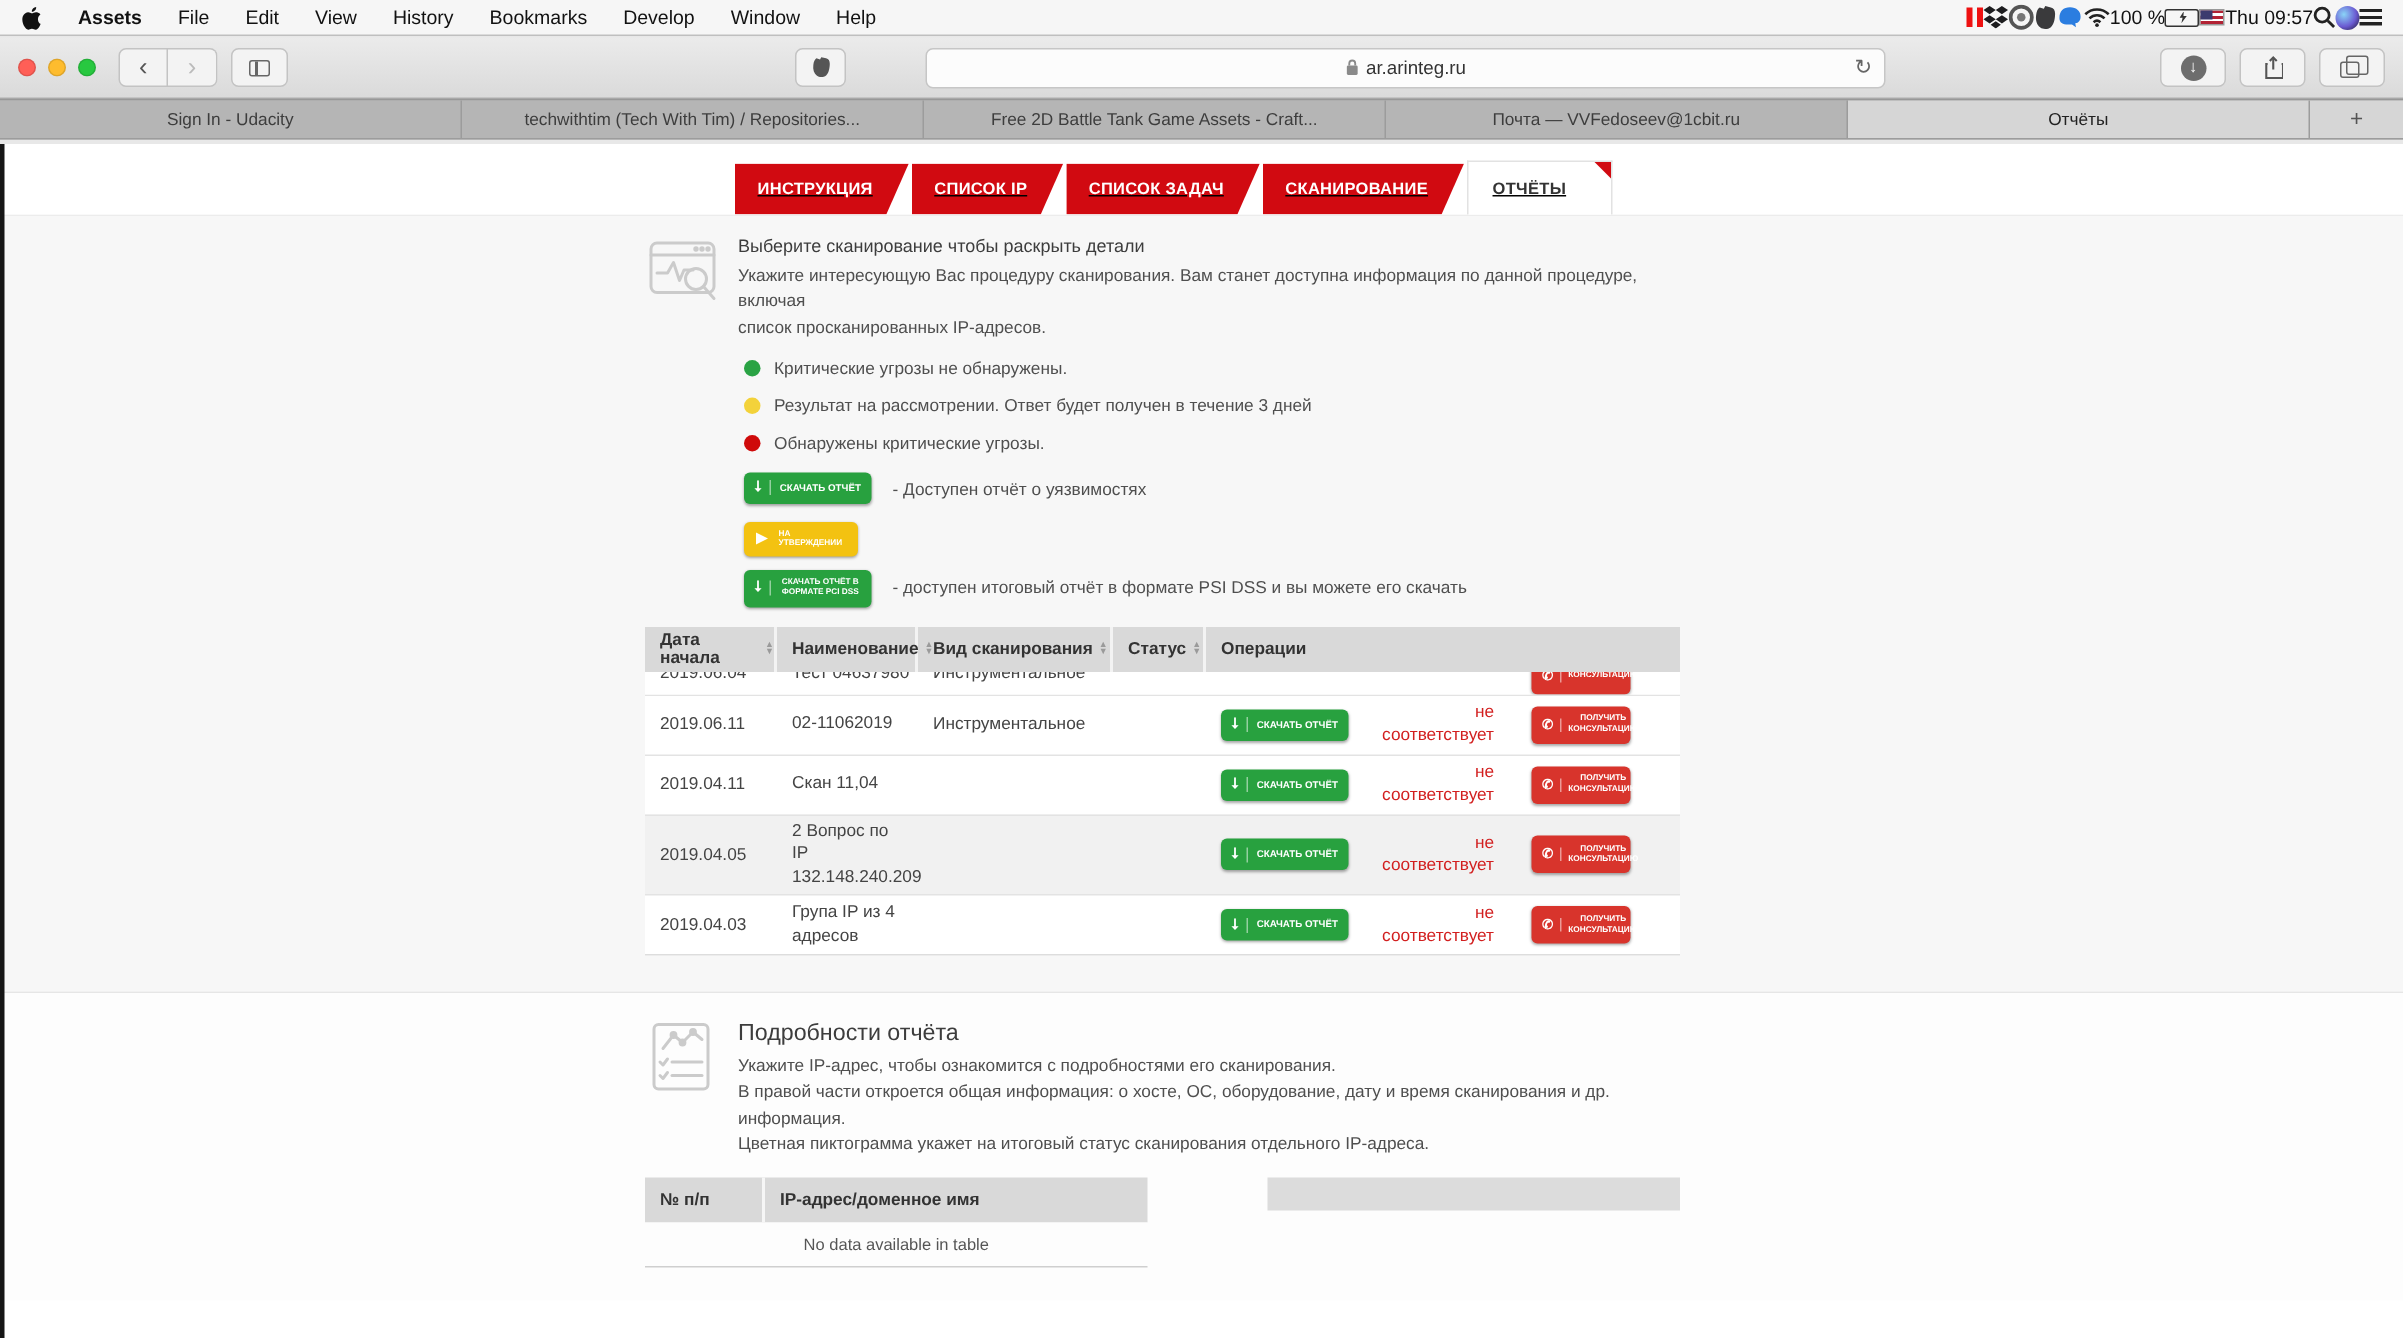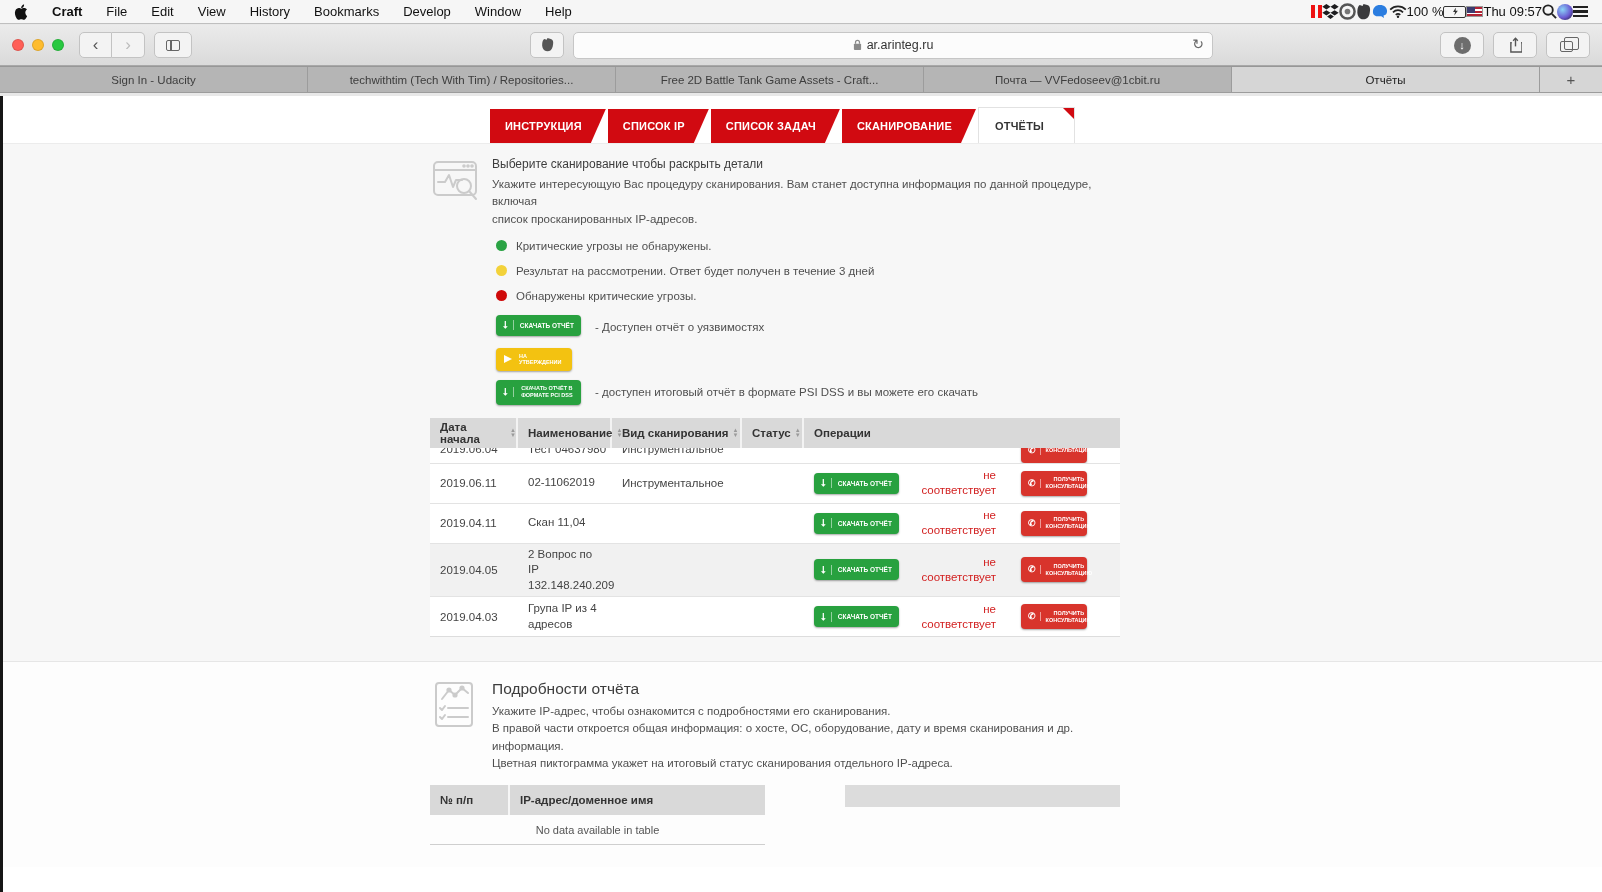--- a/index.html
+++ b/index.html
@@ -40,21 +40,21 @@
   .navgrp { display:flex; }
   .navgrp .tbtn { width:33px; }
   .navgrp .tbtn:first-child { border-radius:5px 0 0 5px; }
   .navgrp .tbtn:last-child { border-radius:0 5px 5px 0; border-left:none; color:#bbb; }
   .chev { font-size:17px; line-height:1; margin-top:-2px; }
   .sidebar-glyph { width:14px; height:11px; border:1.5px solid #666; border-radius:2px; position:relative; }
   .sidebar-glyph:after { content:""; position:absolute; left:3px; top:0; bottom:0; width:1.5px; background:#666; }
   .ext-btn { width:34px; }
   .urlfield { position:relative; width:640px; height:27px; background:#fcfcfc; border:1px solid #c6c6c6;
               border-radius:5px; display:flex; align-items:center; justify-content:center; gap:5px;
-              font-size:12.5px; color:#333; }
+              font-size:12.5px; color:#333;margin-left:44px; }
   .refresh { position:absolute; right:8px; top:3px; font-size:14px; color:#666; }
   .tb-spacer { flex:1; }
   .right-btn { width:44px; }
   .dl-circle { width:17px; height:17px; border-radius:50%; background:#6d6d6d; color:#fff;
                font-size:11px; line-height:17px; text-align:center; font-weight:bold; }
   .tabs-glyph { position:relative; width:13px; height:11px; border:1.5px solid #666; border-radius:2px;
                 margin-left:-3px; margin-top:3px; background:#f3f3f3; }
   .tabs-glyph:before { content:""; position:absolute; left:3px; top:-5px; width:13px; height:11px;
                 border:1.5px solid #666; border-radius:2px; }
 
@@ -67,21 +67,21 @@
   .newtab { width:62px; background:#d6d6d6; display:flex; align-items:center; justify-content:center;
             font-size:15px; color:#555; }
 
   
   .page { position:absolute; top:96px; left:0; right:0; bottom:0; background:#fff; overflow:hidden; }
   .edge-strip { position:absolute; left:0; top:0; bottom:0; width:3px; background:#161616; z-index:6; }
   .content { margin-left:430px; width:690px; position:relative; }
 
   
   .band { height:47px; background:#fff; position:relative; }
-  .rtabs { position:absolute; left:490px; bottom:0; display:flex; align-items:flex-end; }
+  .rtabs { position:absolute; left:490px; bottom:0; display:flex; align-items:flex-end;text-decoration:underline; }
   .rtab { height:34px; background:#d10a11; color:#fff; font-weight:bold; font-size:11px;
           display:flex; align-items:center; padding:0 24px 0 15px; margin-right:2px;
           clip-path:polygon(0 0,100% 0,calc(100% - 15px) 100%,0 100%); letter-spacing:.2px; }
   .rtab.active { height:36px; background:#fff; color:#333; clip-path:none; margin-right:0;
                  border:1px solid #e2e2e2; border-bottom:none; padding:0 30px 0 16px; position:relative; }
   .corner-fold { position:absolute; top:0; right:0; width:0; height:0;
                  border-top:11px solid #d10a11; border-left:11px solid transparent; }
 
   
   .sec1 { background:#f7f7f7; border-top:1px solid #ececec; padding:13px 0 24px; }
@@ -155,21 +155,21 @@
 </style>
 </head>
 <body>
 
 <div class="menubar">
   <div class="mb-left">
     <svg width="14" height="16" viewBox="0 0 14 16">
       <path fill="#111" d="M11.3 8.6c0-2 1.6-2.9 1.7-3-0.9-1.3-2.3-1.5-2.8-1.5-1.2-.1-2.3.7-2.9.7-.6 0-1.5-.7-2.5-.7C3.5 4.2 2.2 5 1.5 6.3c-1.3 2.3-.3 5.7.9 7.6.6.9 1.4 1.9 2.4 1.9.9 0 1.3-.6 2.5-.6s1.5.6 2.5.6 1.7-.9 2.3-1.8c.7-1 1-2 1-2.1-.1 0-1.8-.7-1.8-3.3z"></path>
       <path fill="#111" d="M9.4 2.9c.5-.6.8-1.5.7-2.3-.7 0-1.6.5-2.1 1.1-.5.5-.9 1.4-.8 2.2.8.1 1.7-.4 2.2-1z"></path>
     </svg>
-    <span class="mb-app">Craft</span>
+    <span class="mb-app">Assets</span>
     <span class="mb-item">File</span>
     <span class="mb-item">Edit</span>
     <span class="mb-item">View</span>
     <span class="mb-item">History</span>
     <span class="mb-item">Bookmarks</span>
     <span class="mb-item">Develop</span>
     <span class="mb-item">Window</span>
     <span class="mb-item">Help</span>
   </div>
   <div class="mb-right">

